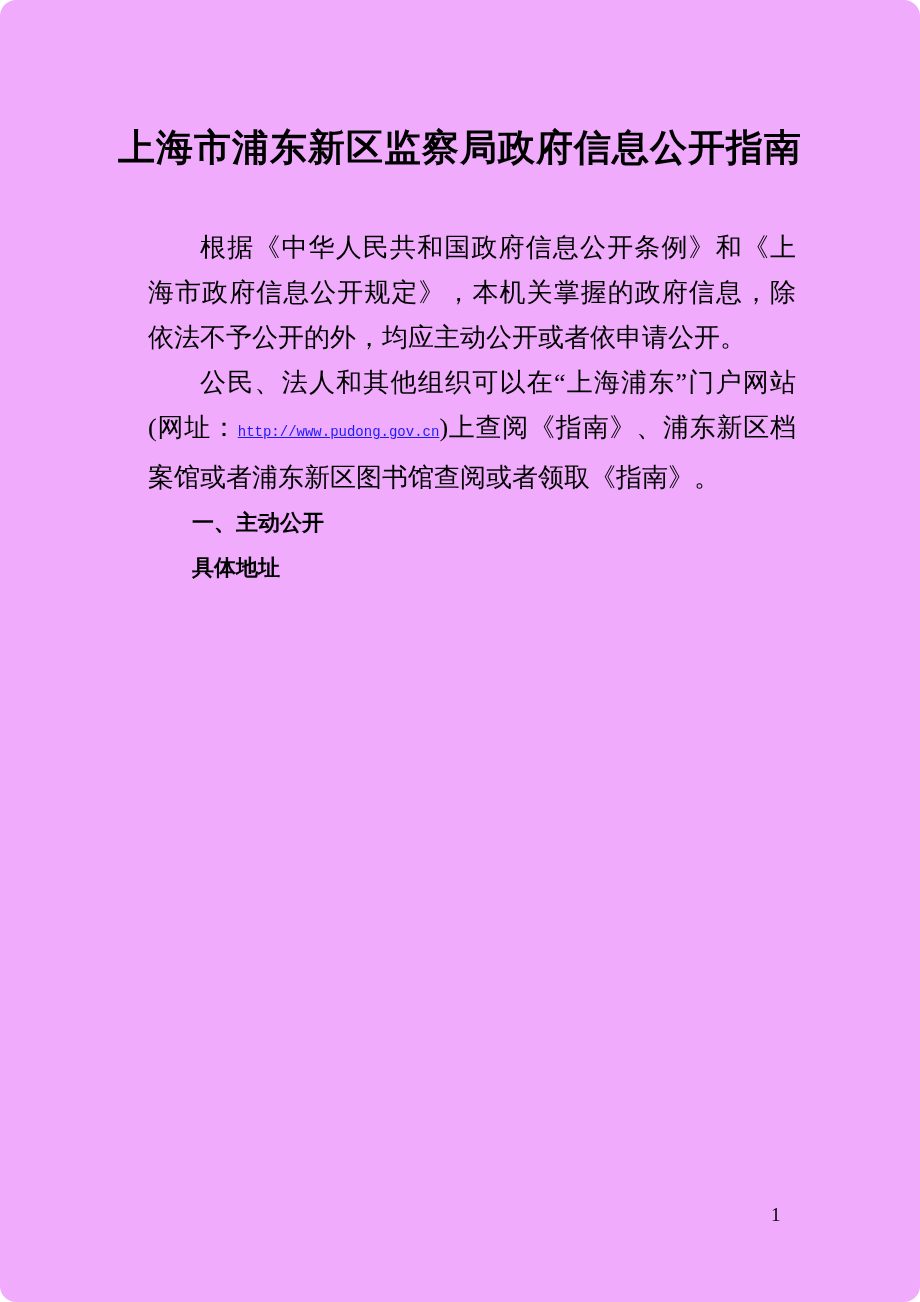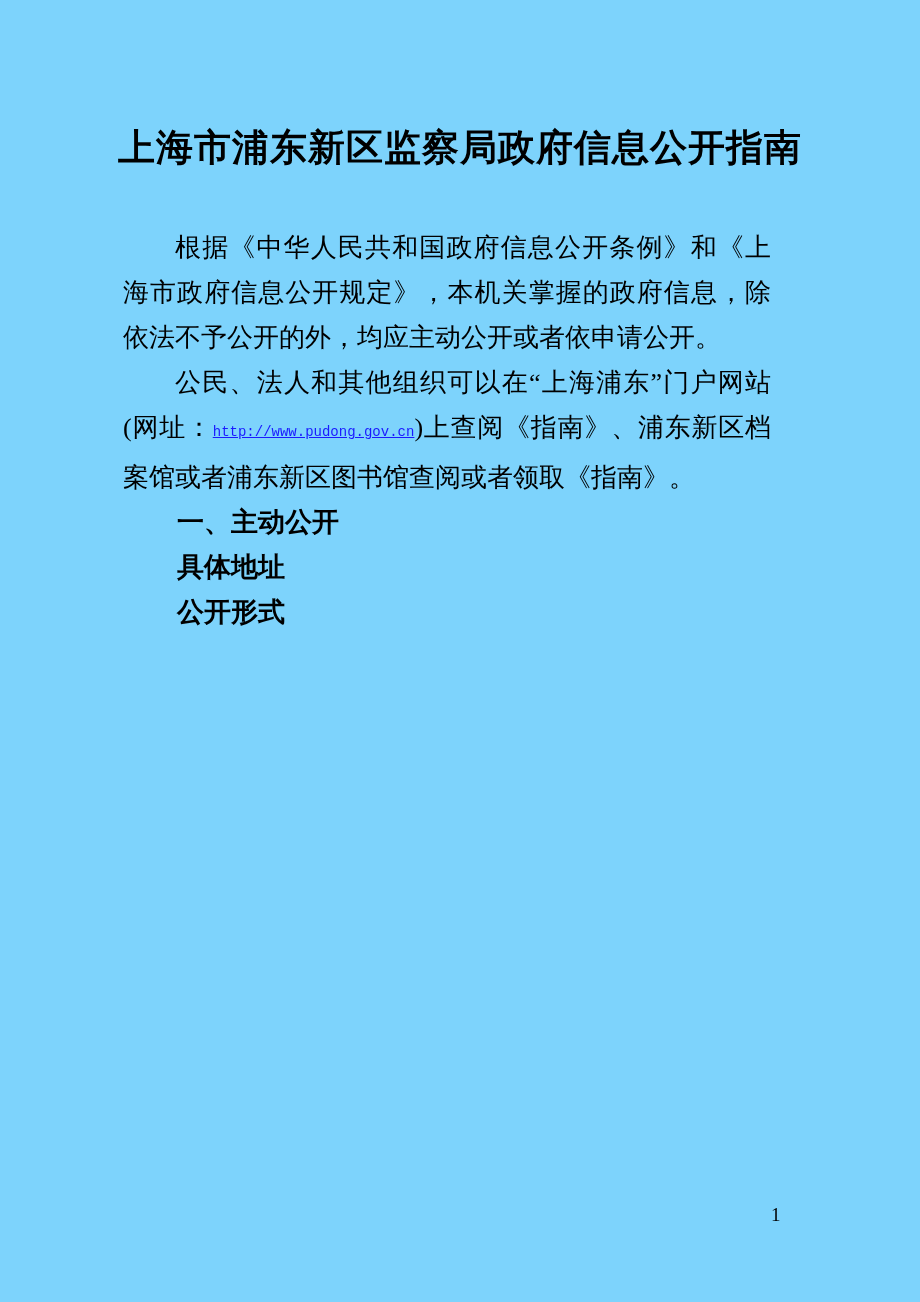--- a/index.html
+++ b/index.html
@@ -4,61 +4,62 @@
 <style>
   html, body {
     margin: 0;
     padding: 0;
     background: #ffffff;
   }
   .page {
     position: relative;
     width: 920px;
     height: 1302px;
-    background: #7dd3fc;
+    background: #f0abfc;
     overflow: hidden;
     color: #000000;
     font-family: "Liberation Serif", "DejaVu Serif", serif;
+    border-radius: 16px;
   }
   .doc-title {
     position: absolute;
     top: 122px;
     left: 0;
     width: 920px;
     margin: 0;
     text-align: center;
     font-family: "Liberation Serif", "DejaVu Serif", serif;
     font-size: 37px;
     font-weight: bold;
     line-height: 52px;
     letter-spacing: 1px;
     white-space: nowrap;
   }
   .doc-body {
     position: absolute;
     top: 225px;
-    left: 123px;
+    left: 148px;
     width: 648px;
     font-size: 26px;
     line-height: 45px;
     text-align: justify;
   }
   .para {
     margin: 0;
     padding: 0;
     text-indent: 2em;
   }
   .para.body {
     font-family: "Liberation Serif", "DejaVu Serif", serif;
     font-weight: normal;
   }
   .para.heading {
     font-family: "Liberation Sans", "DejaVu Sans", sans-serif;
     font-weight: bold;
-    font-size: 27px;
+    font-size: 22px;
     text-align: left;
   }
   .link {
     font-family: "Liberation Mono", "DejaVu Sans Mono", monospace;
     font-size: 14px;
     color: var(--link-color, #1a1aff);
     text-decoration: underline;
     cursor: pointer;
   }
   .page-number {
@@ -75,17 +76,16 @@
 <body>
 
 <div class="page">
   <h1 class="doc-title">上海市浦东新区监察局政府信息公开指南</h1>
 
   <div class="doc-body" id="doc-body">
       <p class="para body"><span>根据《中华人民共和国政府信息公开条例》和《上海市政府信息公开规定》，本机关掌握的政府信息，除依法不予公开的外，均应主动公开或者依申请公开。</span></p>
       <p class="para body"><span>公民、法人和其他组织可以在“上海浦东”门户网站(网址：</span><span class="link">http://www.pudong.gov.cn</span><span>)上查阅《指南》、浦东新区档案馆或者浦东新区图书馆查阅或者领取《指南》。</span></p>
       <p class="para heading"><span>一、主动公开</span></p>
       <p class="para heading"><span>具体地址</span></p>
-      <p class="para heading"><span>公开形式</span></p>
     </div>
 
   <div class="page-number">1</div>
 </div>
 
 </body></html>

